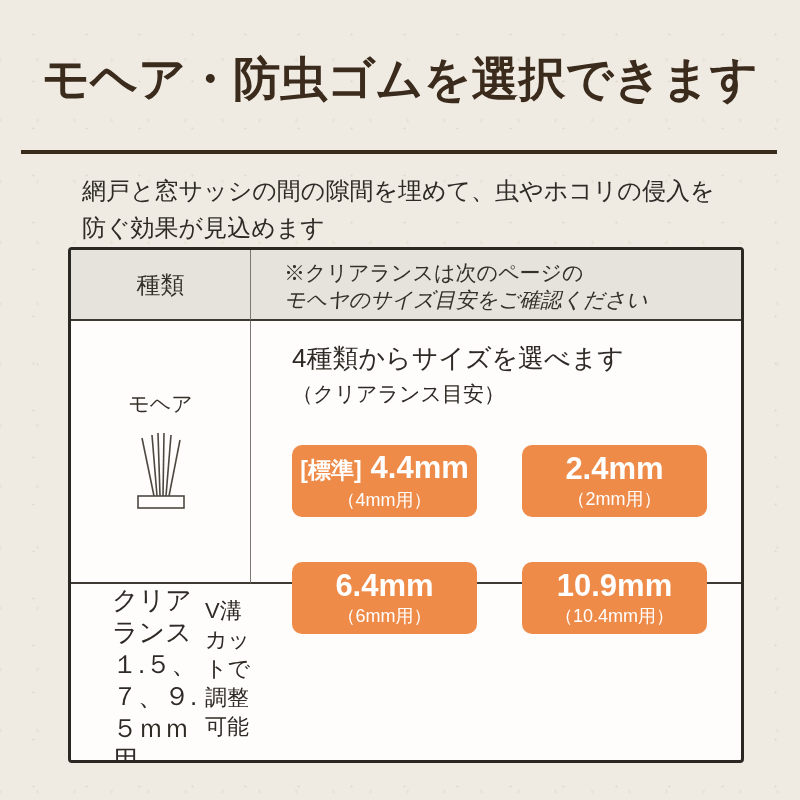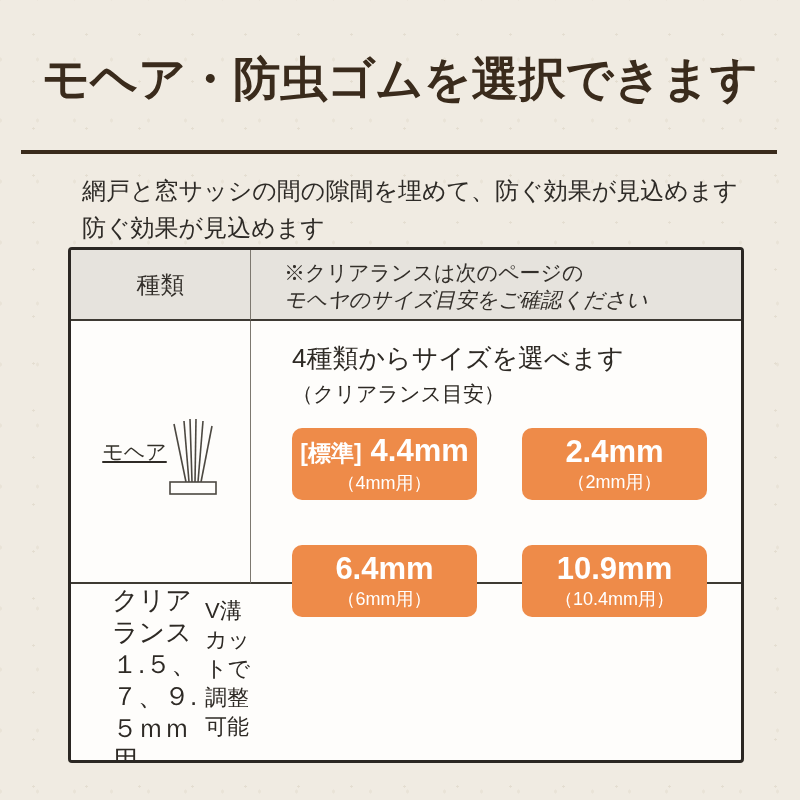--- a/index.html
+++ b/index.html
@@ -57,36 +57,35 @@
     display:flex;align-items:center;justify-content:center;
     font-size:24px;color:#332f2a;
   }
   .note-cell{
     padding:9px 10px 0 33px;
     font-size:21px;line-height:27px;color:#332f2a;
   }
   .note-line2{font-style:italic;}
   
   .kind-cell{
-    display:flex;flex-direction:row;
+    display:flex;flex-direction:column;
     align-items:center;justify-content:center;
     background:#fefdfb;
-    text-decoration:underline;
   }
   .kind-label{font-size:21px;color:#333029;}
   .kind-icon{margin-top:12px;}
   
   .mohair-cell{
     padding:21px 0 0 41px;
     background:#fefdfb;
   }
   .mohair-heading{font-size:26px;line-height:32px;color:#2e2a25;font-weight:500;}
   .mohair-subheading{font-size:21px;line-height:27px;color:#2e2a25;margin-top:6px;}
   .opt-grid{
-    margin-top:21px;
+    margin-top:38px;
     display:grid;
     grid-template-columns:185px 185px;
     grid-auto-rows:72px;
     column-gap:15px;row-gap:16px;gap:45px;
   }
   .opt{
     background:var(--accent,#ee8b49);
     border-radius:10px;
     color:#ffffff;
     display:flex;flex-direction:column;
@@ -110,21 +109,21 @@
 </head>
 <body>
 
 <div class="page">
 
   <h1 class="title">モヘア・防虫ゴムを選択できます</h1>
 
   <div class="title-divider"></div>
 
   <div class="intro">
-    <div>網戸と窓サッシの間の隙間を埋めて、防ぐ効果が見込めます</div>
+    <div>網戸と窓サッシの間の隙間を埋めて、虫やホコリの侵入を</div>
     <div>防ぐ効果が見込めます</div>
   </div>
 
   <div class="tbl">
 
     <div class="cell head-cell type-cell col-divider row-divider">種類</div>
     <div class="cell head-cell note-cell row-divider">
       <div>※クリアランスは次のページの</div>
       <div class="note-line2">モヘヤのサイズ目安をご確認ください</div>
     </div>

